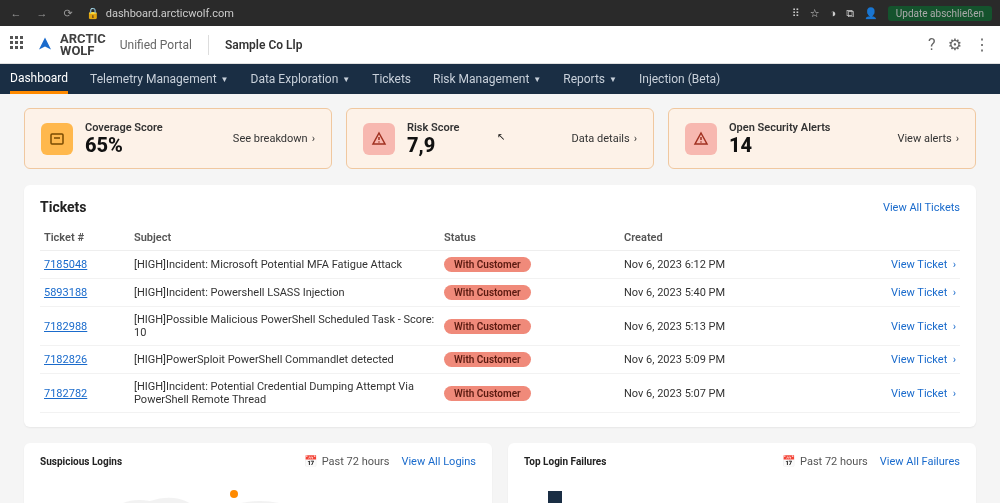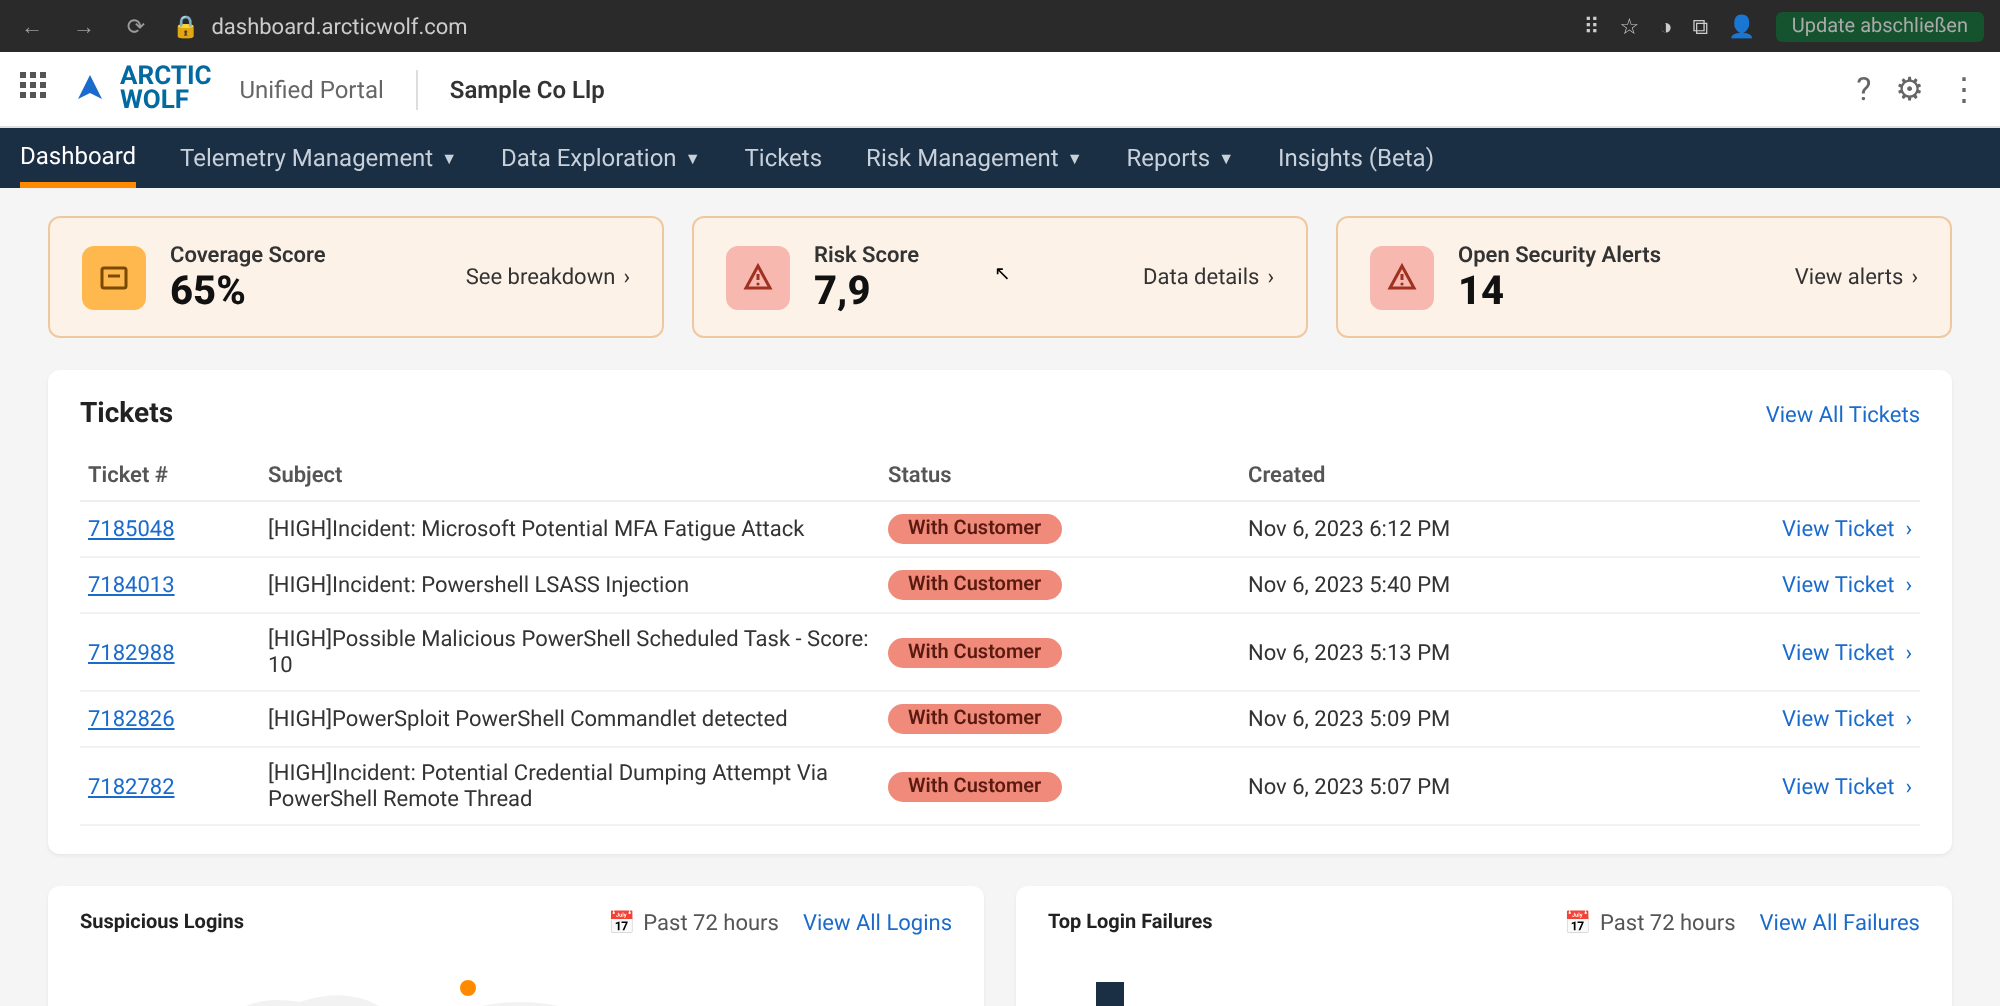--- a/index.html
+++ b/index.html
@@ -9,21 +9,21 @@
 .browser-bar { background: #2a2a2a; height: 26px; display: flex; align-items: center; padding: 0 8px; gap: 10px; color: #ccc; font-size: 11px; }
 .browser-bar .nav-btn { width: 16px; height: 16px; display: flex; align-items: center; justify-content: center; opacity: 0.7; cursor: pointer; }
 .browser-bar .url-area { flex: 1; display: flex; align-items: center; gap: 6px; }
 .browser-bar .url { color: #ccc; }
 .browser-bar .right-icons { display: flex; gap: 10px; align-items: center; }
 .browser-bar .update-btn { background: #14532d; border-radius: 3px; padding: 2px 8px; font-size: 10px; color: #aaa; }
 
 
 .top-bar { background: #fff; height: 38px; display: flex; align-items: center; padding: 0 10px; border-bottom: 1px solid #e0e0e0; }
 .top-bar .grid-icon { margin-right: 12px; color: #555; }
-.logo { display: flex; align-items: center; gap: 6px; font-weight: 700; color: #0369a1; font-size: 13px; }
+.logo { display: flex; align-items: center; gap: 6px; font-weight: 700; color: #404040; font-size: 13px; }
 .logo svg { width: 18px; height: 18px; }
 .portal-label { margin-left: 14px; color: #666; font-size: 12px; }
 .divider { width: 1px; height: 20px; background: #ddd; margin: 0 16px; }
 .company { font-size: 12px; font-weight: 600; color: #333; }
 .top-bar .spacer { flex: 1; }
 .top-bar .top-icon { margin-left: 12px; color: #666; cursor: pointer; }
 
 
 .nav-bar { background: #1a2e44; height: 30px; display: flex; align-items: center; padding: 0 10px; gap: 22px; font-size: 12px; }
 .nav-bar .nav-item { color: #c8d0da; cursor: pointer; display: flex; align-items: center; gap: 4px; height: 100%; }
@@ -140,21 +140,21 @@
     </div>
     <div class="nav-item">
       <span>Risk Management</span>
       <span class="caret">▼</span>
     </div>
     <div class="nav-item">
       <span>Reports</span>
       <span class="caret">▼</span>
     </div>
     <div class="nav-item">
-      <span>Insights (Beta)</span>
+      <span>Injection (Beta)</span>
     </div>
   </div>
 
 <div class="content">
 
   <div class="cards">
     <div class="card coverage">
       <div class="icon-badge">
         <svg width="16" height="16" viewBox="0 0 16 16">
             <rect x="2" y="3" width="12" height="10" rx="1" fill="none" stroke="#7a4a00" stroke-width="1.5"></rect>
@@ -226,21 +226,21 @@
       </thead>
       <tbody id="ticket-body">
           <tr>
             <td><span class="ticket-id">7185048</span></td>
             <td>[HIGH]Incident: Microsoft Potential MFA Fatigue Attack</td>
             <td><span class="status-badge">With Customer</span></td>
             <td>Nov 6, 2023 6:12 PM</td>
             <td style="text-align:right"><span class="view-link">View Ticket &nbsp;›</span></td>
           </tr>
           <tr>
-            <td><span class="ticket-id">7184013</span></td>
+            <td><span class="ticket-id">5893188</span></td>
             <td>[HIGH]Incident: Powershell LSASS Injection</td>
             <td><span class="status-badge">With Customer</span></td>
             <td>Nov 6, 2023 5:40 PM</td>
             <td style="text-align:right"><span class="view-link">View Ticket &nbsp;›</span></td>
           </tr>
           <tr>
             <td><span class="ticket-id">7182988</span></td>
             <td>[HIGH]Possible Malicious PowerShell Scheduled Task - Score: 10</td>
             <td><span class="status-badge">With Customer</span></td>
             <td>Nov 6, 2023 5:13 PM</td>

